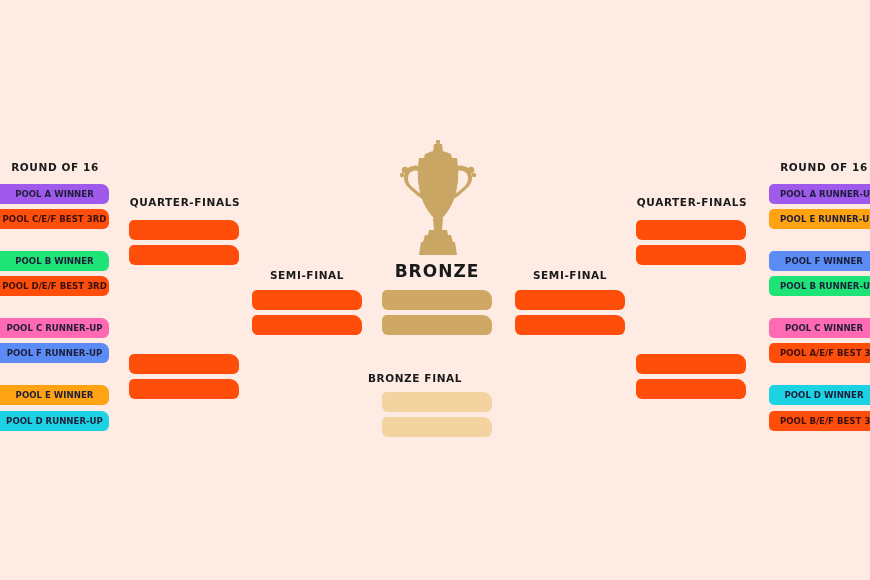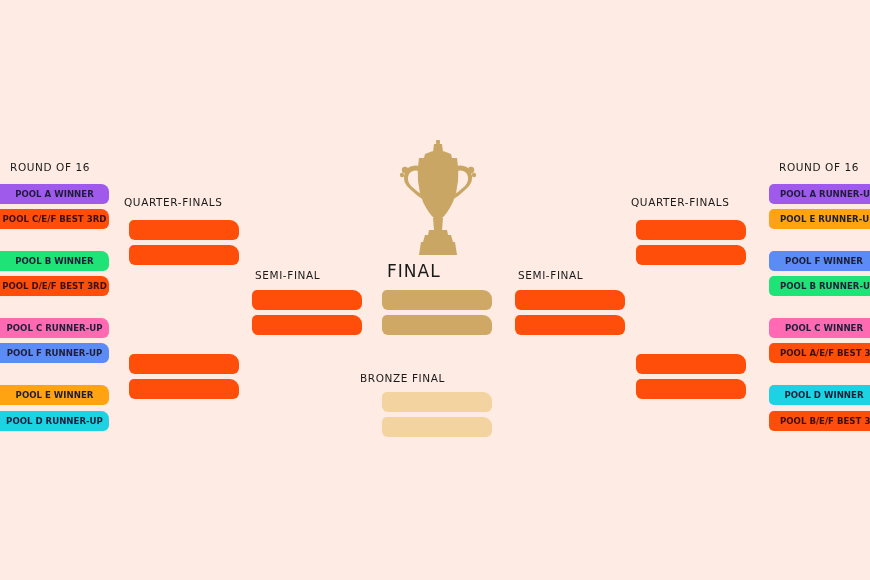--- a/index.html
+++ b/index.html
@@ -9,25 +9,26 @@
     body {
       width: 870px;
       height: 580px;
       background: #fdebe4;
       position: relative;
       overflow: hidden;
       font-family: "DejaVu Sans", "Liberation Sans", sans-serif;
     }
     .heading {
       position: absolute;
-      font-weight: normal;
+      font-weight: bold;
       color: #1a1a1a;
       font-size: 10.5px;
       letter-spacing: 0.6px;
       white-space: nowrap;
+      text-align: center;
     }
     .heading.final {
       font-size: 17px;
       letter-spacing: 1px;
     }
     .pill {
       position: absolute;
       height: 20px;
       border-radius: 5px 8px 6px 5px;
       font-size: 8.6px;
@@ -116,21 +117,21 @@
     <circle cx="79" cy="37" r="2.2"></circle>
 
     <path d="M38 80 L48 80 L47 92 L39 92 Z"></path>
     <path d="M34 92 L52 92 L53 97 L33 97 Z"></path>
 
     <path d="M30 97 L56 97 L58 104 L28 104 Z"></path>
     <path d="M26 104 L60 104 L62 117 L24 117 Z"></path>
   </g>
 </svg>
 
-<div class="heading final" style="left:387px; top:261px; width:100px;">FINAL</div>
+<div class="heading final" style="left:387px; top:261px; width:100px;">BRONZE</div>
 <div class="slot" style="left:382px; top:290px; background:#cfa866;"></div>
 <div class="slot" style="left:382px; top:315px; background:#cfa866;"></div>
 
 <div class="heading" style="left:360px; top:372px; width:110px;">BRONZE FINAL</div>
 <div class="slot" style="left:382px; top:392px; background:#f3d3a0;"></div>
 <div class="slot" style="left:382px; top:417px; background:#f3d3a0;"></div>
 
 <div class="heading" style="left:518px; top:269px; width:104px;">SEMI-FINAL</div>
 <div class="slot" style="left:515px; top:290px; background:#ff4e0a;"></div>
 <div class="slot" style="left:515px; top:315px; background:#ff4e0a;"></div>

